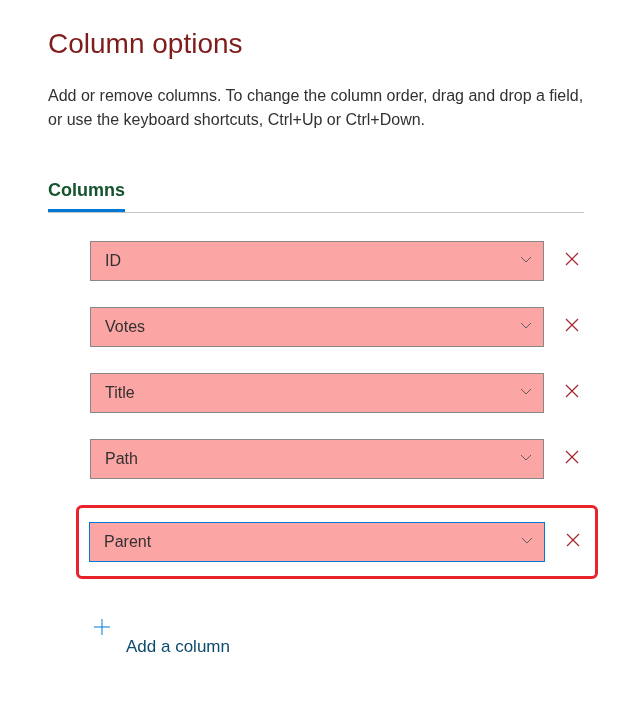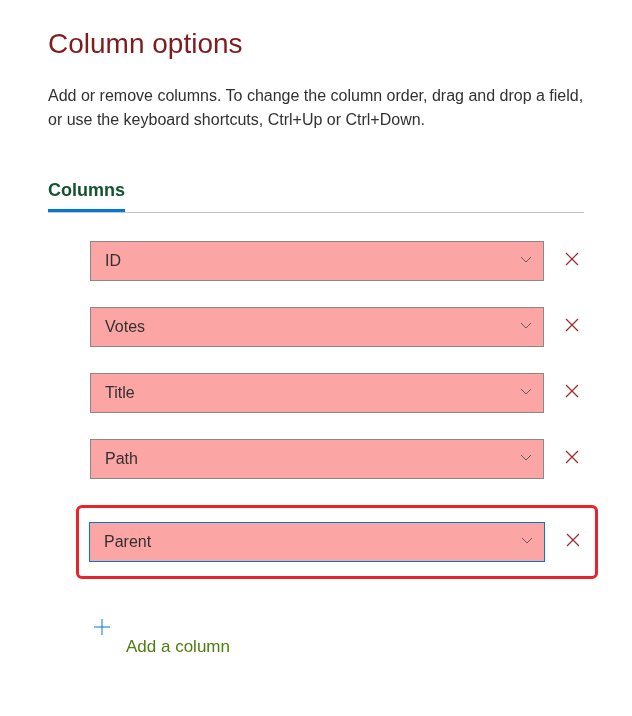--- a/index.html
+++ b/index.html
@@ -102,21 +102,21 @@
       cursor: pointer;
       padding-left: 2px;
       margin-top: 4px;
     }
     .plus-icon {
       font-size: 22px;
       font-weight: 300;
       color: #0078d4;
     }
     .add-text {
-      color: #4d7c0f;
+      color: #0c4a6e;
       margin-top: 34px;
     }
   </style>
 </head>
 <body>
 
 <h1 class="title">Column options</h1>
 
 <p class="description">Add or remove columns. To change the column order, drag and drop a field, or use the keyboard shortcuts, Ctrl+Up or Ctrl+Down.</p>
 

